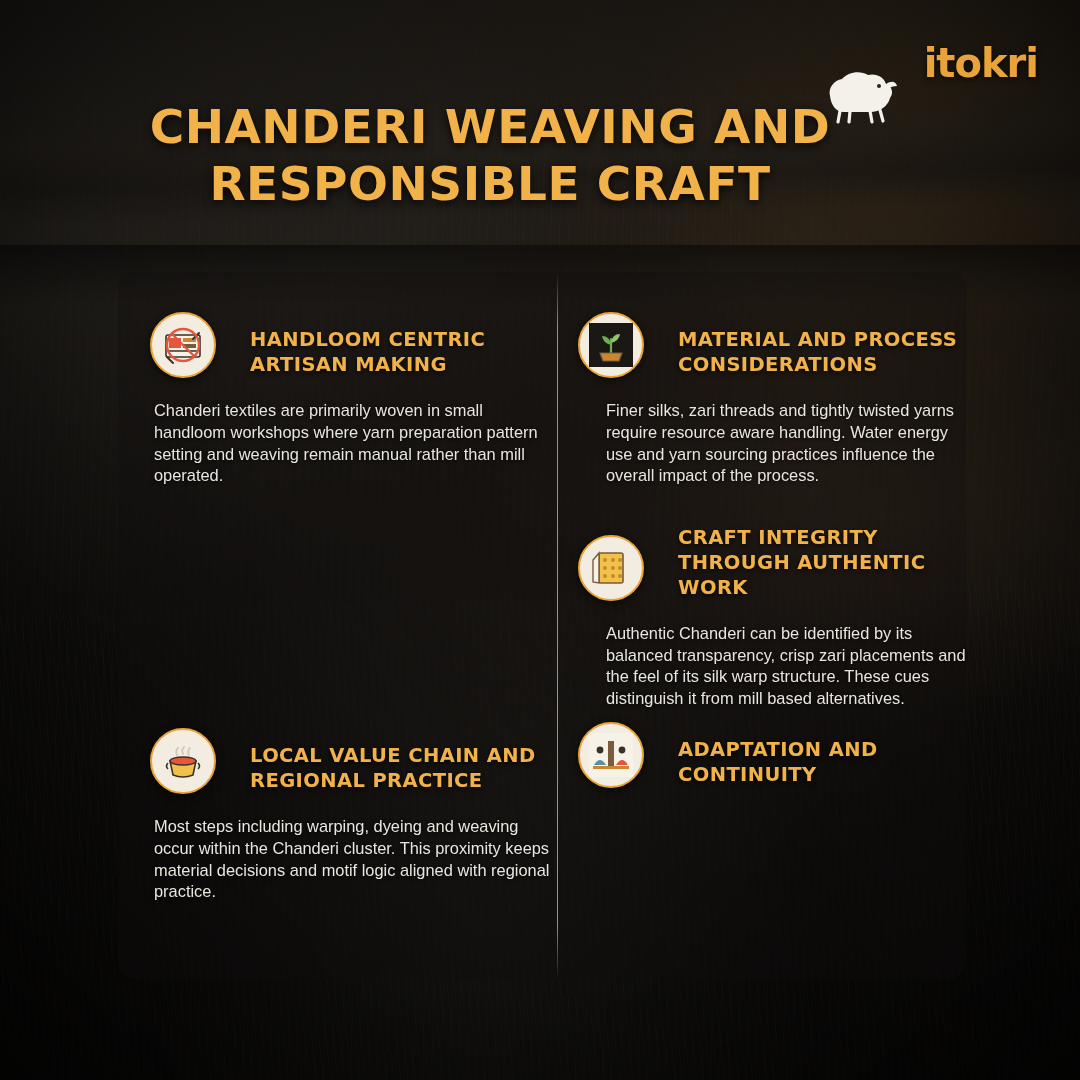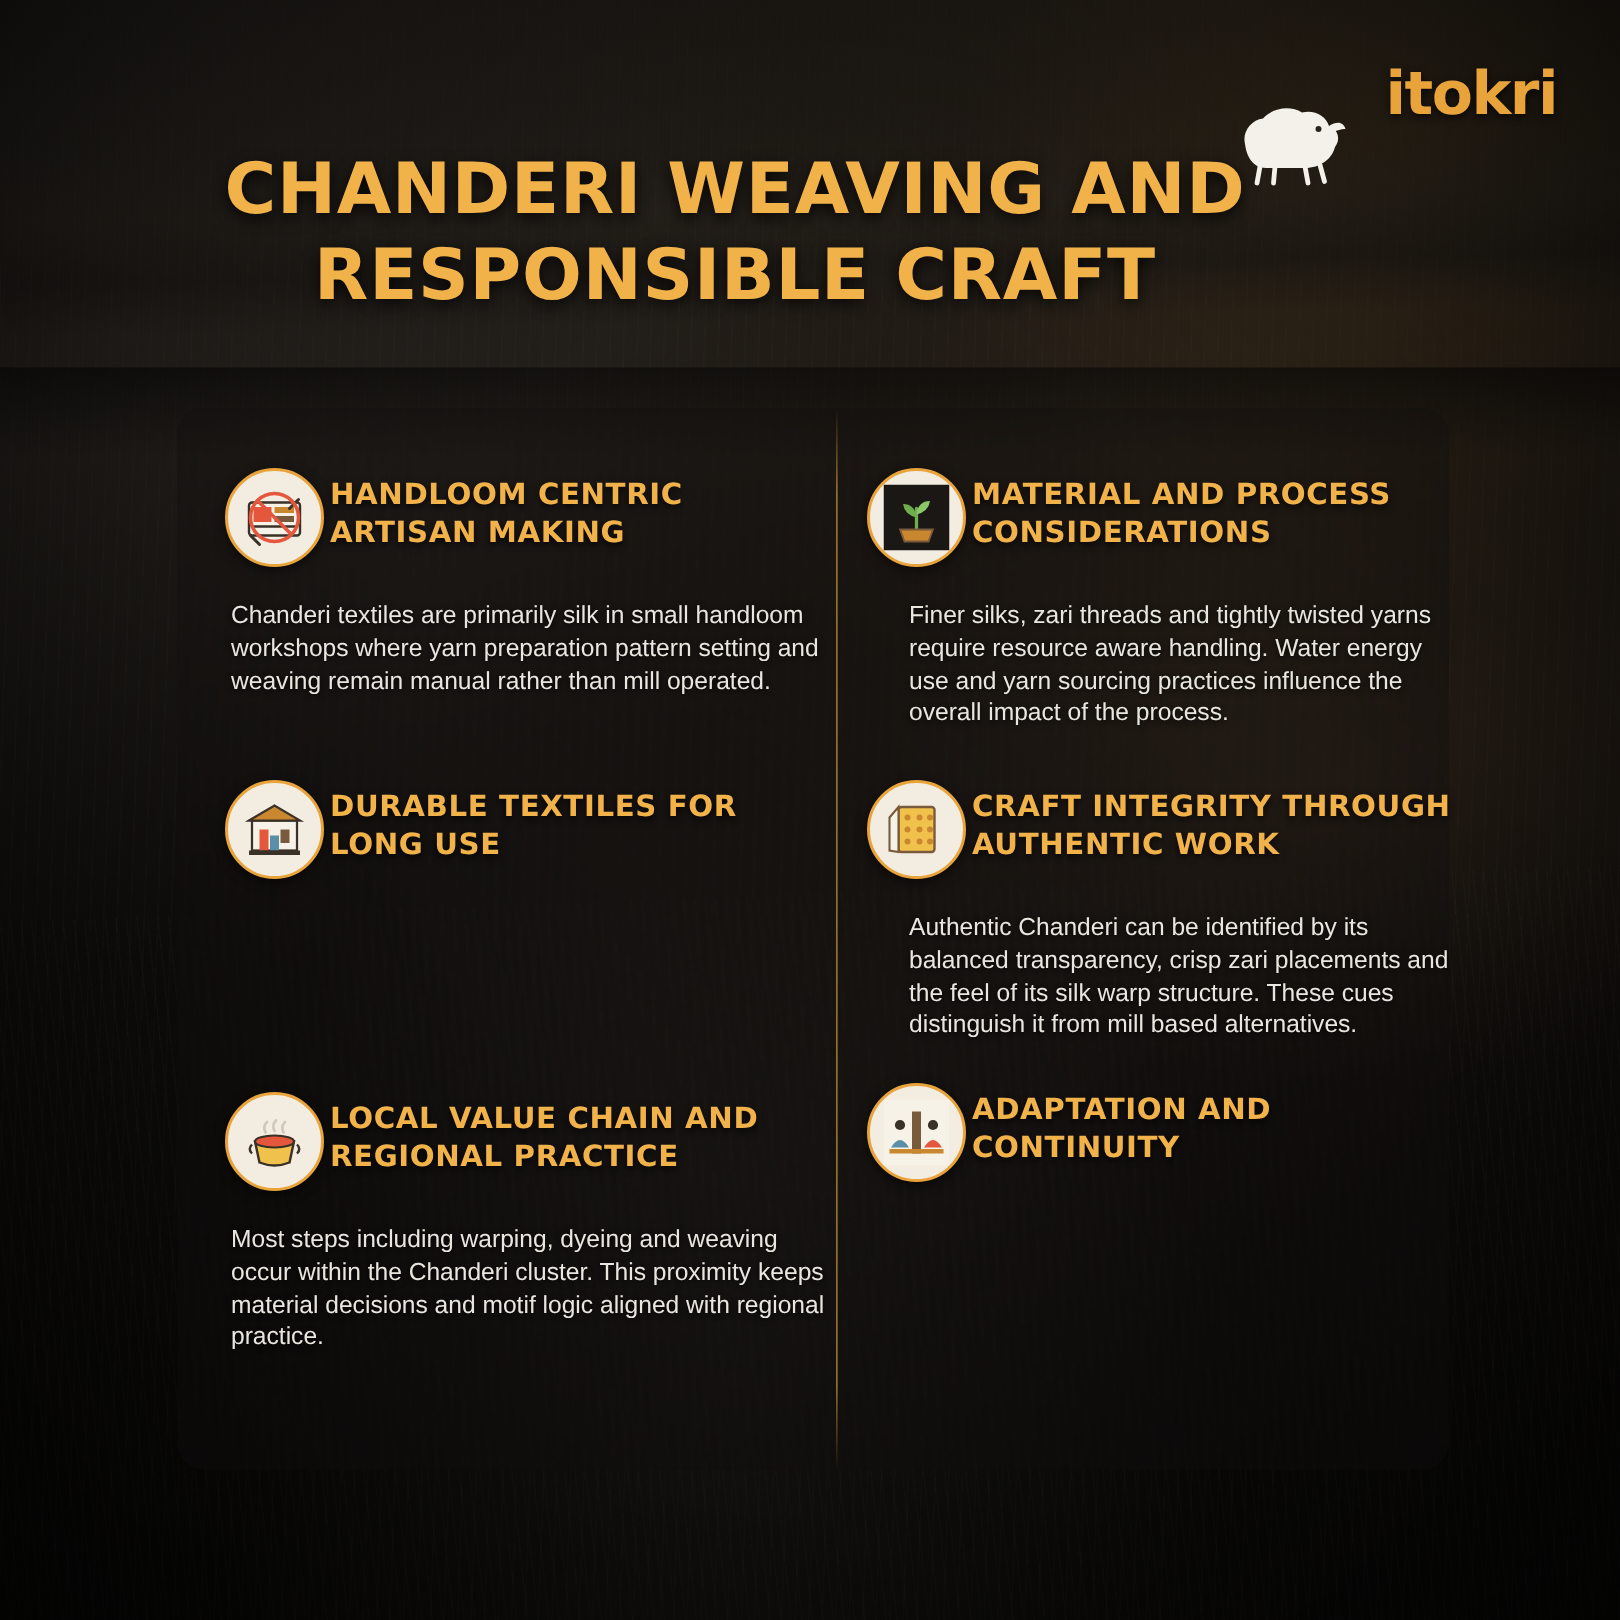--- a/index.html
+++ b/index.html
@@ -148,22 +148,22 @@
   .col-left { left: 150px; }
   .col-right { left: 578px; }
 
   .item {
     position: absolute;
     width: 400px;
   }
 
   .item-head {
     display: flex;
-    align-items: flex-start;
-    gap: 4px;
+    align-items: flex-end;
+    gap: 34px;
   }
   .icon-badge {
     flex: 0 0 auto;
     width: 62px;
     height: 62px;
     border-radius: 50%;
     border: 2px solid #e8a33a;
     background: #f3ece0;
     display: flex;
     align-items: center;
@@ -231,37 +231,24 @@
           <rect x="22" y="15" width="13" height="4" fill="#c9872f"></rect>
           <rect x="22" y="21" width="13" height="4" fill="#7a5a3c"></rect>
           <path d="M8 28 L36 28" stroke="#3a3128" stroke-width="1.6"></path>
           <path d="M6 34 L12 40 M38 10 L32 16" stroke="#3a3128" stroke-width="2" stroke-linecap="round"></path>
           <circle cx="22" cy="22" r="16" fill="none" stroke="#e4573d" stroke-width="2.4"></circle>
           <path d="M10 10 L34 34" stroke="#e4573d" stroke-width="2.4"></path>
         </svg>
       </div>
       <div class="item-title">HANDLOOM CENTRIC ARTISAN MAKING</div>
     </div>
-    <div class="item-body indent-l">Chanderi textiles are primarily silk in small handloom workshops where yarn preparation pattern setting and weaving remain manual rather than mill operated.</div>
+    <div class="item-body indent-l">Chanderi textiles are primarily woven in small handloom workshops where yarn preparation pattern setting and weaving remain manual rather than mill operated.</div>
   </div>
 
   <div class="item col-left" style="top:520px;">
-    <div class="item-head">
-      <div class="icon-badge">
-        <svg width="44" height="44" viewBox="0 0 44 44">
-          <rect x="7" y="16" width="30" height="20" fill="#f7f2e7" stroke="#3a3128" stroke-width="1.5"></rect>
-          <path d="M5 16 L22 6 L39 16 Z" fill="#c9872f" stroke="#3a3128" stroke-width="1.5"></path>
-          <rect x="12" y="22" width="6" height="14" fill="#e4573d"></rect>
-          <rect x="26" y="22" width="6" height="9" fill="#7a5a3c"></rect>
-          <rect x="19" y="26" width="6" height="10" fill="#5a8fa8"></rect>
-          <rect x="5" y="36" width="34" height="3" fill="#3a3128"></rect>
-        </svg>
-      </div>
-      <div class="item-title">DURABLE TEXTILES FOR LONG USE</div>
-    </div>
   </div>
 
   <div class="item col-right" style="top:312px;">
     <div class="item-head">
       <div class="icon-badge">
         <svg width="44" height="44" viewBox="0 0 44 44">
           <rect x="0" y="0" width="44" height="44" fill="#1b1714"></rect>
           <path d="M22 30 L22 16" stroke="#6fae4f" stroke-width="2.2" stroke-linecap="round"></path>
           <path d="M22 22 Q14 20 13 13 Q21 13 22 22 Z" fill="#6fae4f"></path>
           <path d="M22 20 Q30 18 31 11 Q23 11 22 20 Z" fill="#8cc86a"></path>

